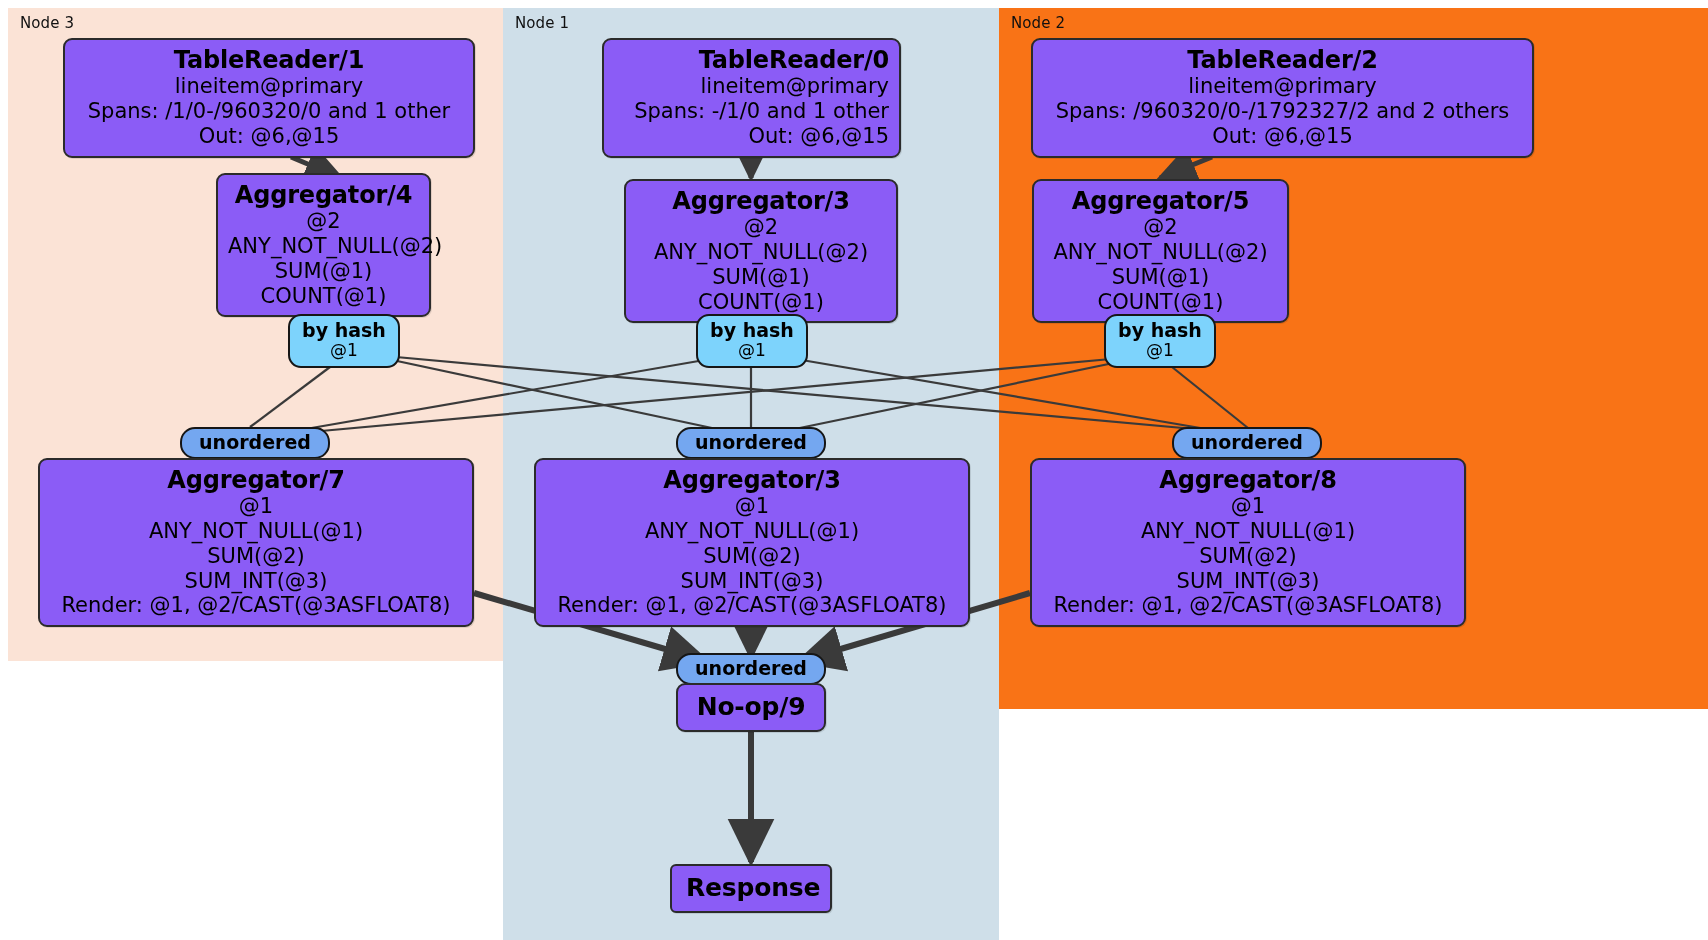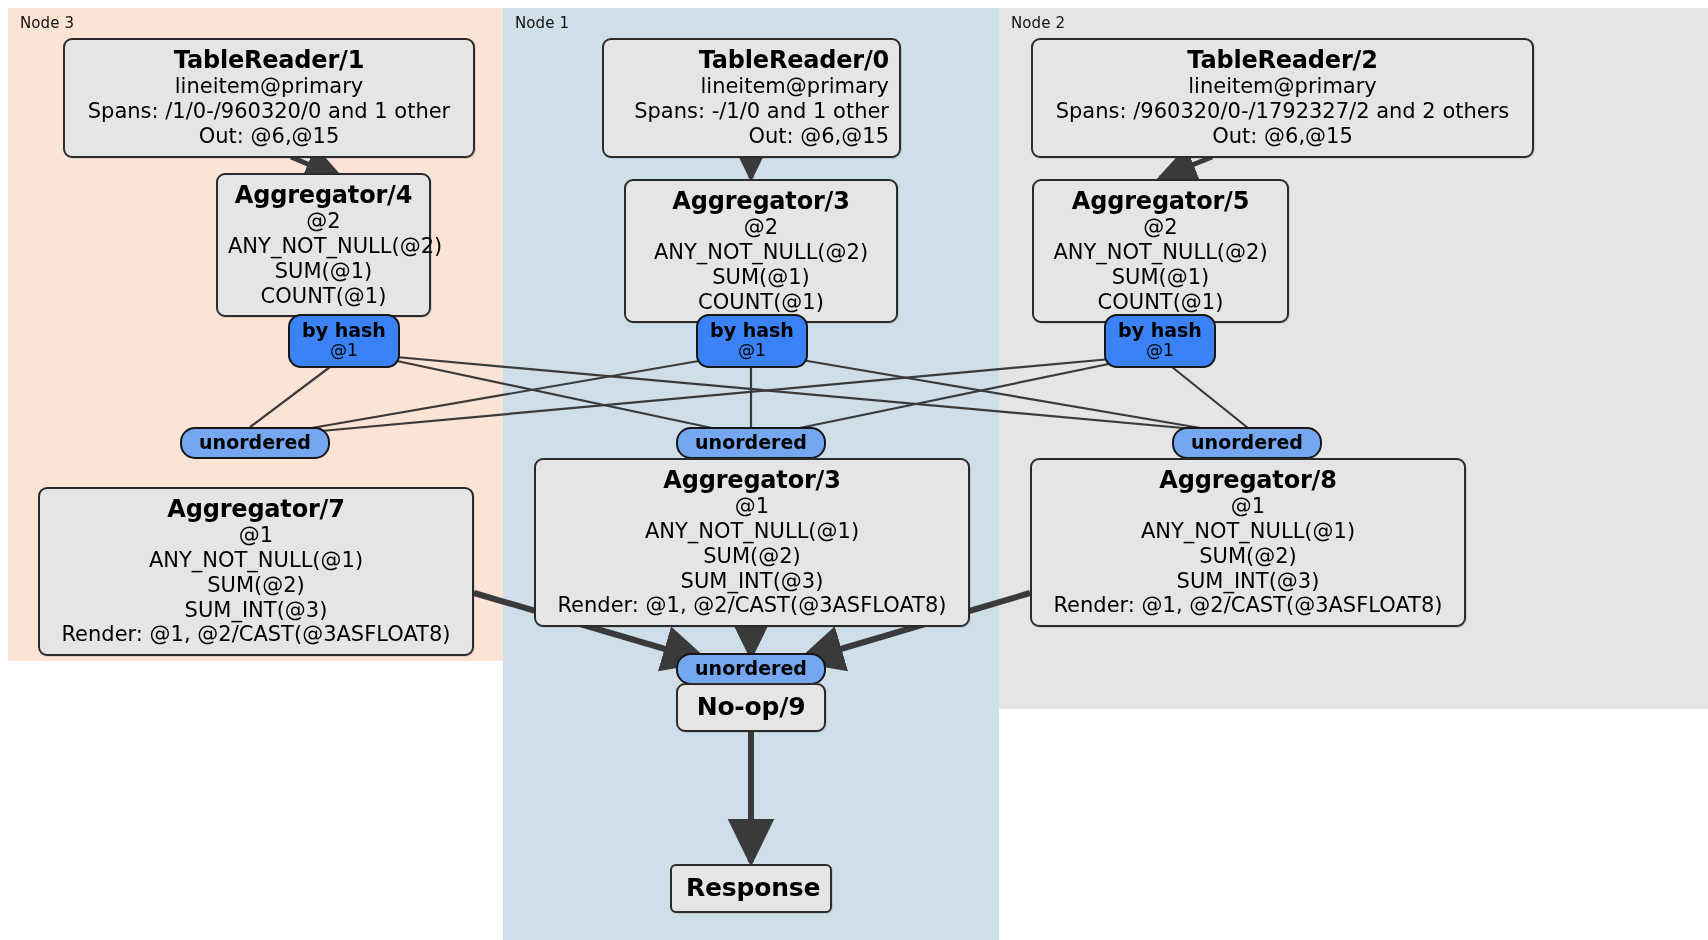--- a/index.html
+++ b/index.html
@@ -42,21 +42,21 @@
     top: 0;
     width: 1708px;
     height: 940px;
     pointer-events: none;
   }
 
   
   .proc {
     position: absolute;
     box-sizing: border-box;
-    background: #e5e5e5;
+    background: #8b5cf6;
     border: 2px solid #2b2b2b;
     border-radius: 9px;
     text-align: center;
     padding: 6px 10px 7px 10px;
     line-height: 1.18;
     color: #000;
     box-shadow: 1px 1px 0 rgba(0,0,0,0.10);
   }
   .proc .ttl {
     font-weight: bold;
@@ -79,21 +79,21 @@
   .badge {
     position: absolute;
     box-sizing: border-box;
     border: 2px solid #161616;
     text-align: center;
     color: #000;
     line-height: 1.1;
     white-space: nowrap;
   }
   .badge.hash {
-    background: #3b82f6;
+    background: #7dd3fc;
     border-radius: 13px;
     padding: 4px 0 5px 0;
   }
   .badge.hash .b1 {
     font-weight: bold;
     font-size: 19px;
   }
   .badge.hash .b2 {
     font-size: 17px;
   }
@@ -114,21 +114,21 @@
 <div id="stage">
 
   <div class="panel" style="left:8px; top:8px; width:496px; height:653px; background:#fbe3d6;">
     <span class="panel-label">Node 3</span>
   </div>
 
   <div class="panel" style="left:503px; top:8px; width:496px; height:932px; background:#cfdfe9;padding-left:45px;">
     <span class="panel-label">Node 1</span>
   </div>
 
-  <div class="panel" style="left:999px; top:8px; width:709px; height:701px; background:#e5e5e5;text-align:center;">
+  <div class="panel" style="left:999px; top:8px; width:709px; height:701px; background:#f97316;text-align:center;">
     <span class="panel-label">Node 2</span>
   </div>
 
   <svg id="edges" viewBox="0 0 1708 940" xmlns="http://www.w3.org/2000/svg">
     <defs>
       <marker id="ah" markerWidth="9" markerHeight="9" refX="7.2" refY="4.5" orient="auto" markerUnits="strokeWidth">
         <path d="M0,0.6 L8,4.5 L0,8.4 z" fill="#3a3a3a"></path>
       </marker>
       <marker id="ahb" markerWidth="7" markerHeight="7" refX="5.6" refY="3.5" orient="auto" markerUnits="strokeWidth">
         <path d="M0,0.5 L6.2,3.5 L0,6.5 z" fill="#3a3a3a"></path>
@@ -232,21 +232,21 @@
   </div>
 
   <div class="badge unord" style="left:676px; top:427px; width:150px; height:32px;">
     <span>unordered</span>
   </div>
 
   <div class="badge unord" style="left:1172px; top:427px; width:150px; height:32px;">
     <span>unordered</span>
   </div>
 
-  <div class="proc" style="left:38px; top:458px; width:436px;margin-top:29px;">
+  <div class="proc" style="left:38px; top:458px; width:436px;">
     <div class="ttl">Aggregator/7</div>
     <div class="ln">@1</div>
     <div class="ln">ANY_NOT_NULL(@1)</div>
     <div class="ln">SUM(@2)</div>
     <div class="ln">SUM_INT(@3)</div>
     <div class="ln">Render: @1, @2/CAST(@3ASFLOAT8)</div>
   </div>
 
   <div class="proc" style="left:534px; top:458px; width:436px;">
     <div class="ttl">Aggregator/3</div>

